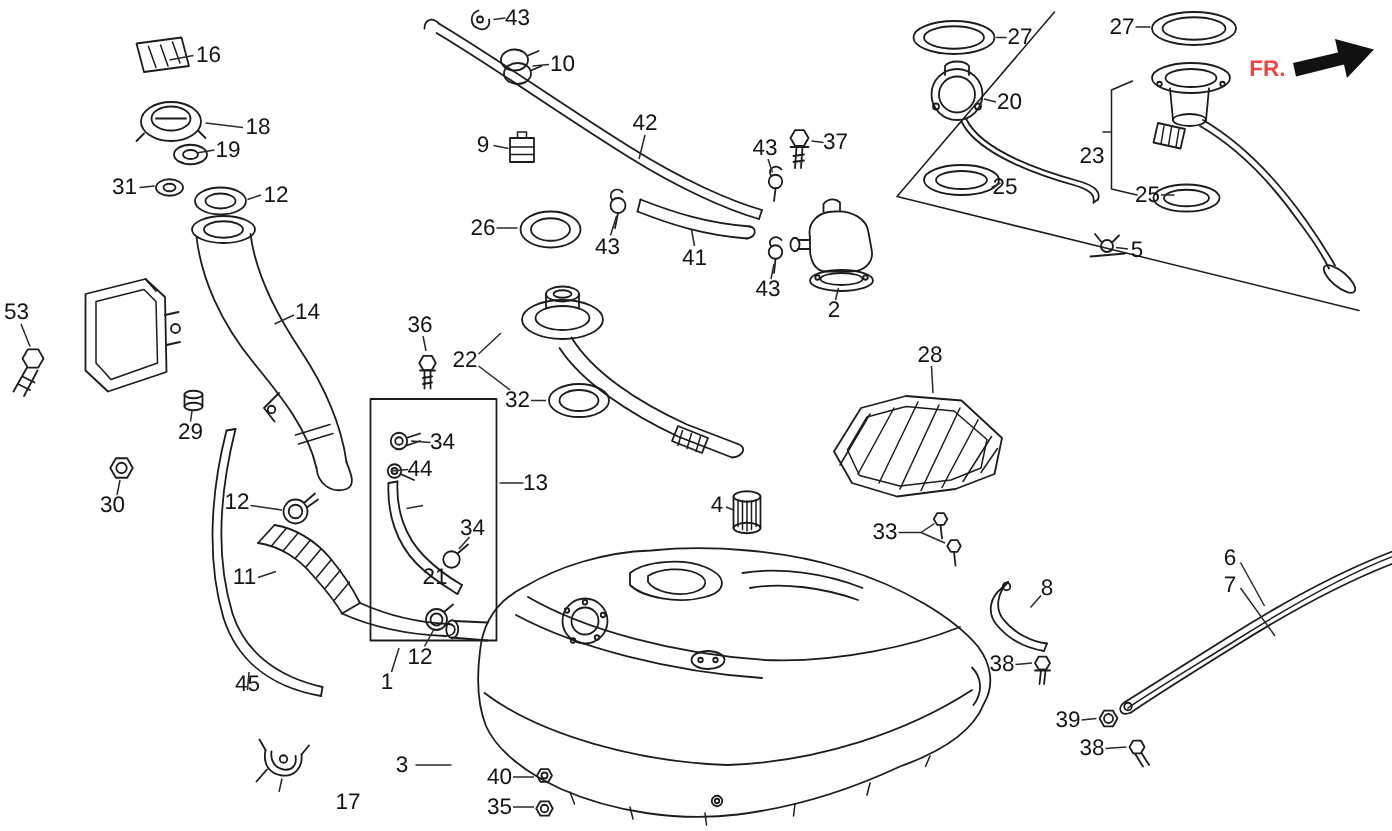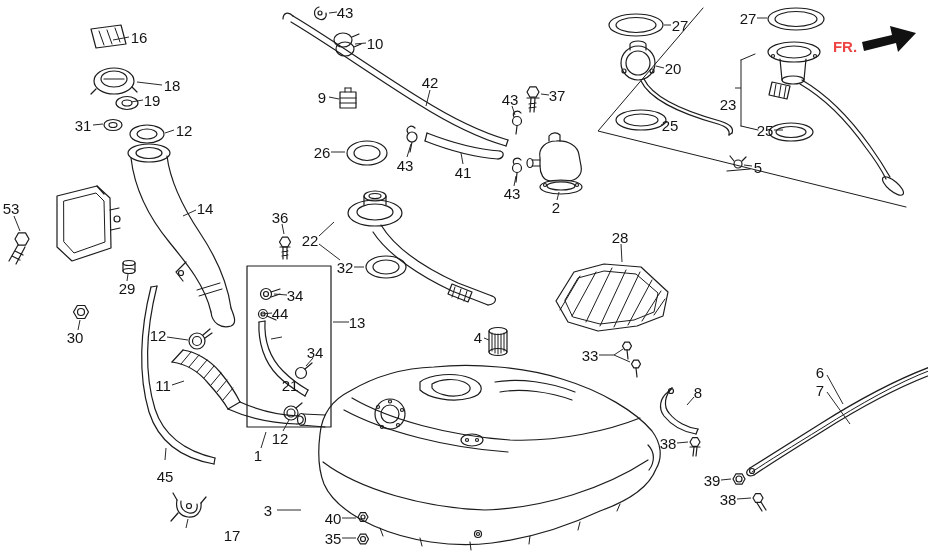--- a/index.html
+++ b/index.html
@@ -435,21 +435,21 @@
       <div class="part-label" style="left: 172px; top: 85px;">18</div>
       <div class="part-label" style="left: 152px; top: 100px;">19</div>
       <div class="part-label" style="left: 83px; top: 125px;">31</div>
       <div class="part-label" style="left: 184px; top: 130px;">12</div>
       <div class="part-label" style="left: 11px; top: 208px;">53</div>
       <div class="part-label" style="left: 205px; top: 208px;">14</div>
       <div class="part-label" style="left: 127px; top: 288px;">29</div>
       <div class="part-label" style="left: 75px; top: 337px;">30</div>
       <div class="part-label" style="left: 158px; top: 335px;">12</div>
       <div class="part-label" style="left: 163px; top: 385px;">11</div>
-      <div class="part-label" style="left: 165px; top: 476px;">45</div>
+      <div class="part-label" style="left: 165px; top: 456px;">45</div>
       <div class="part-label" style="left: 184px; top: 535px; margin-left: 48px;">17</div>
       <div class="part-label" style="left: 345px; top: 12px;">43</div>
       <div class="part-label" style="left: 375px; top: 43px;">10</div>
       <div class="part-label" style="left: 322px; top: 97px;">9</div>
       <div class="part-label" style="left: 430px; top: 82px;">42</div>
       <div class="part-label" style="left: 322px; top: 152px;">26</div>
       <div class="part-label" style="left: 405px; top: 165px;">43</div>
       <div class="part-label" style="left: 463px; top: 172px;">41</div>
       <div class="part-label" style="left: 510px; top: 99px;">43</div>
       <div class="part-label" style="left: 557px; top: 95px;">37</div>

